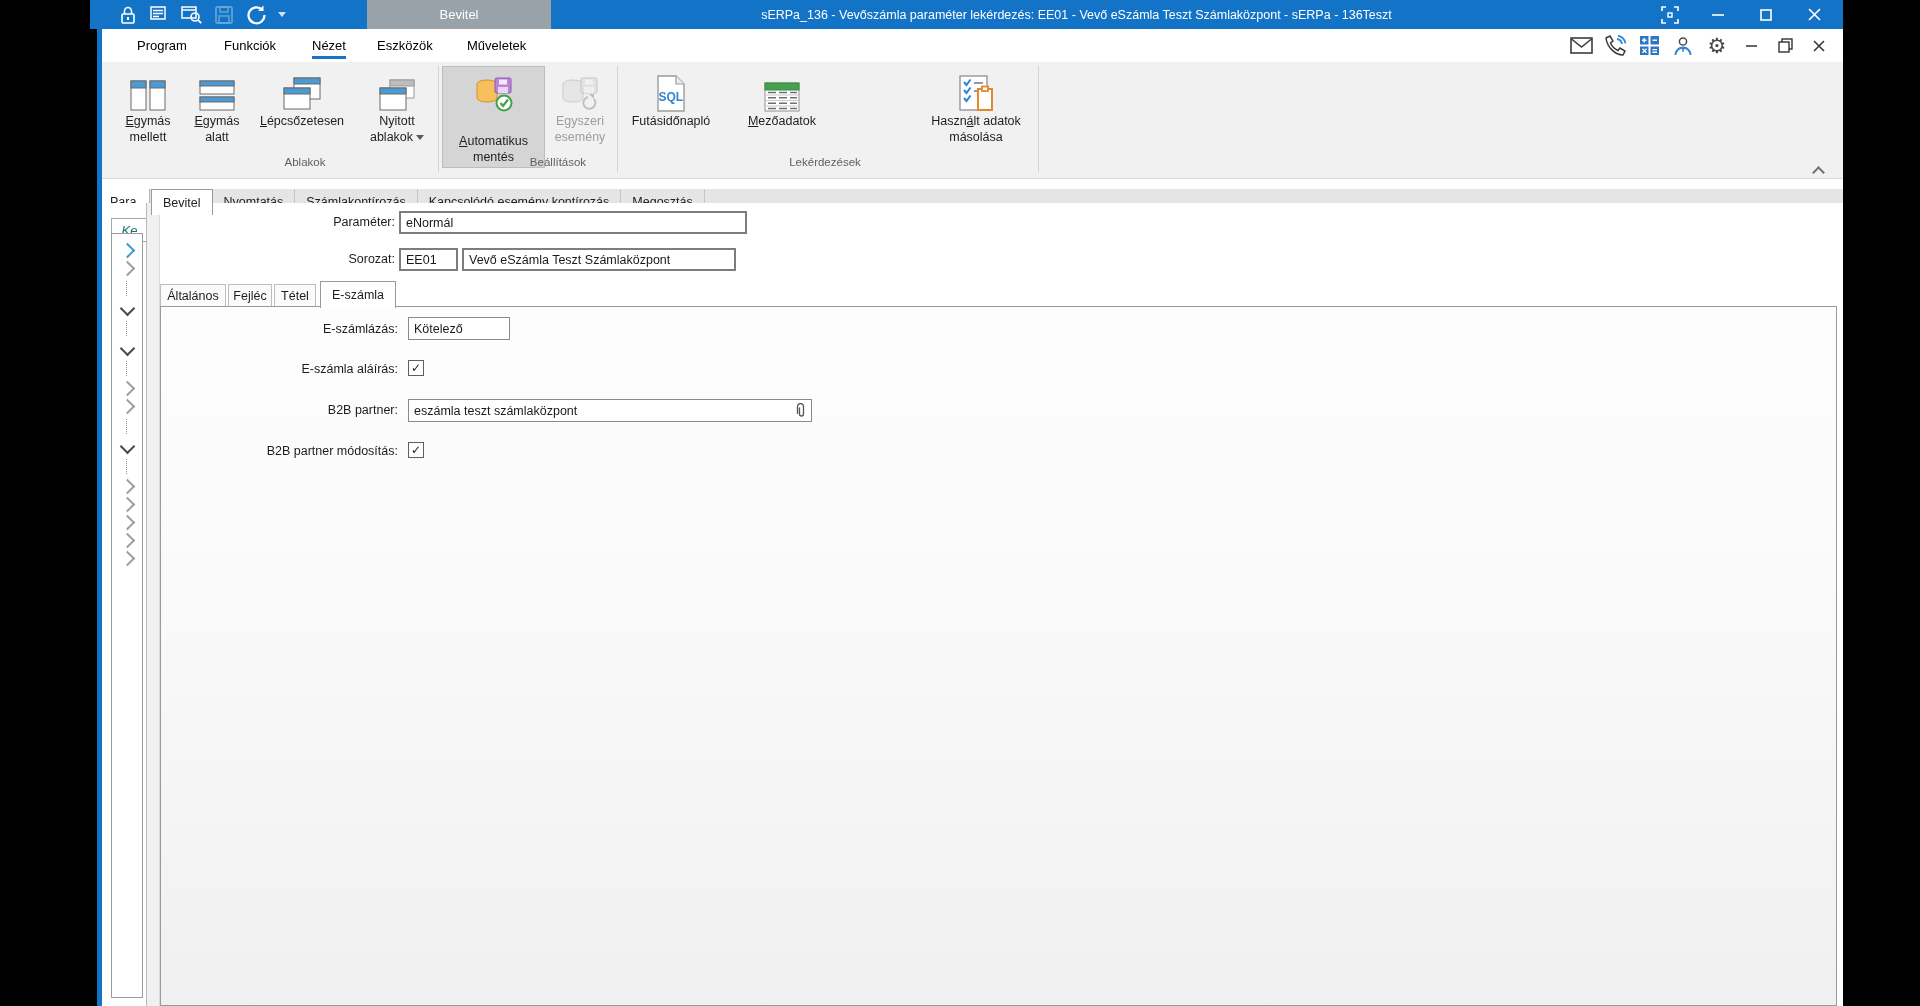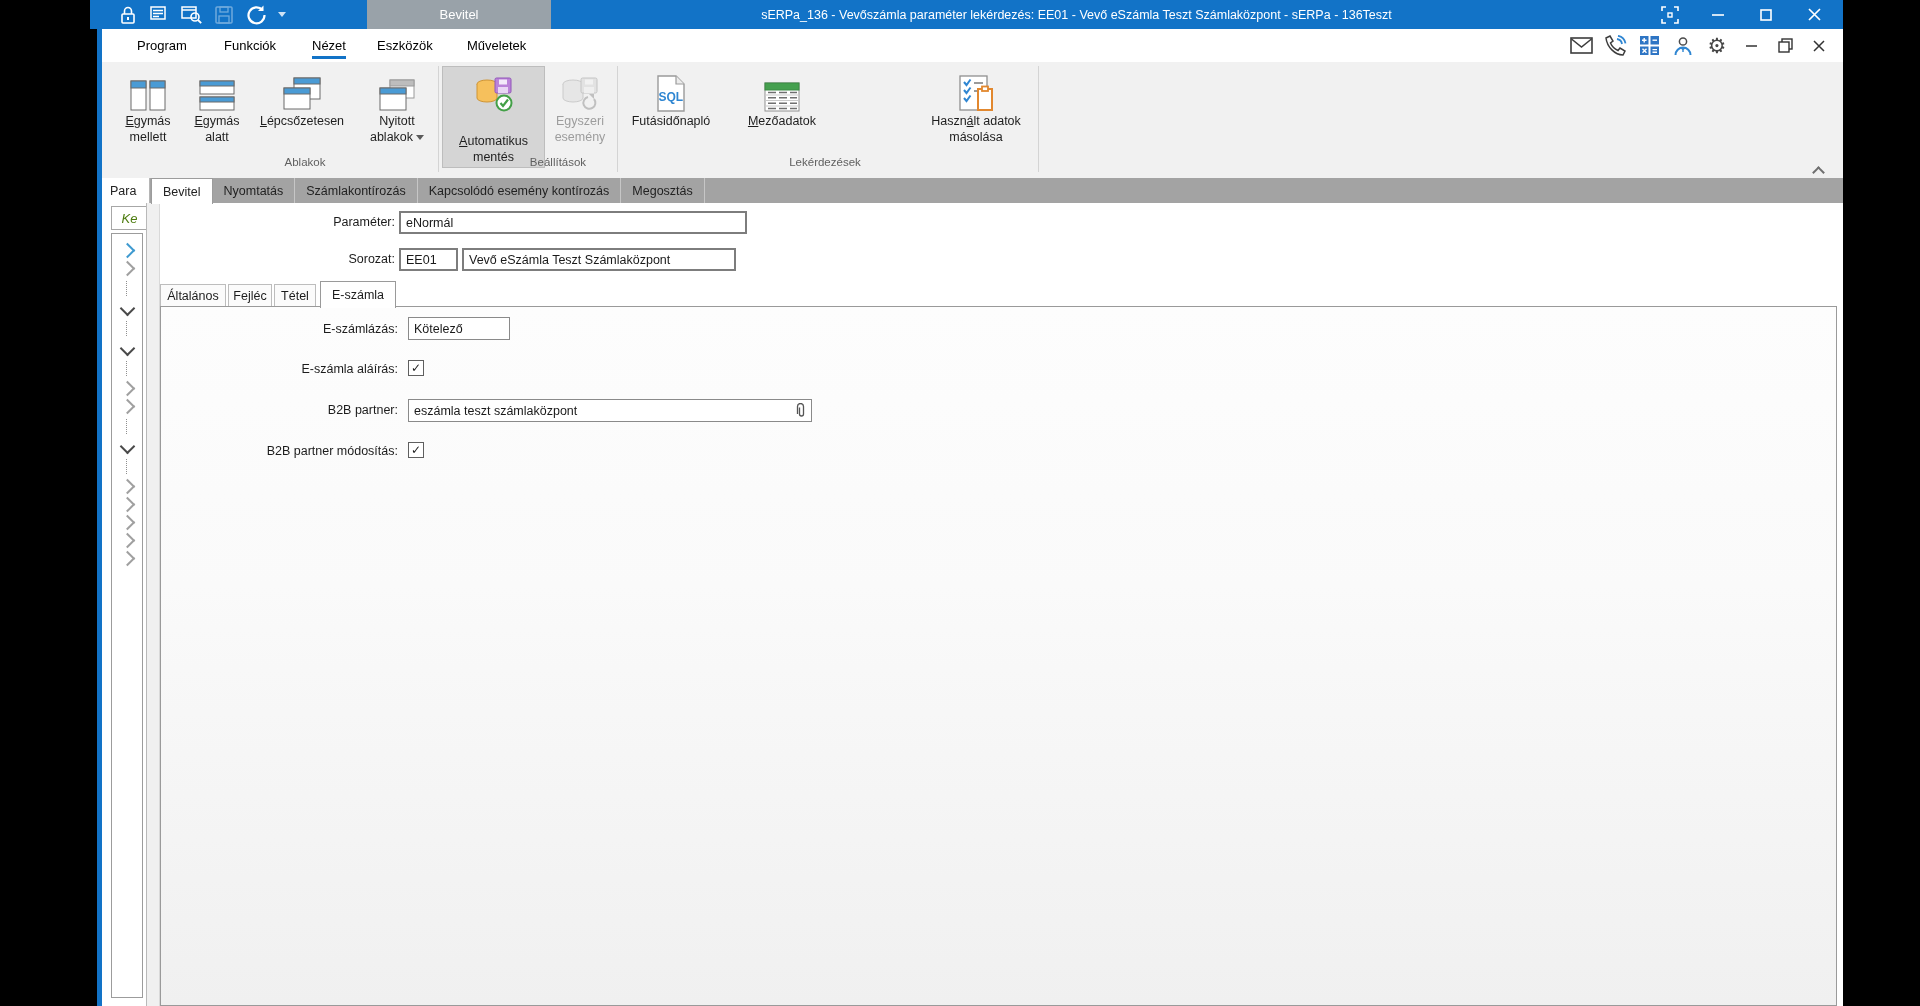--- a/index.html
+++ b/index.html
@@ -35,31 +35,31 @@
   .rbtn.disabled{color:#9d9d9d;}
   .ul{text-decoration:underline;}
   .rsep{position:absolute;top:4px;bottom:6px;width:1px;background:#d4d4d4;}
   .rgroup-label{position:absolute;top:94px;font-size:11.5px;color:#5f5f5f;transform:translateX(-50%);}
   .caret-down{display:inline-block;width:0;height:0;border-left:4px solid transparent;border-right:4px solid transparent;
     border-top:5px solid #5a5a5a;margin-left:3px;vertical-align:middle;}
   .ribbon-collapse{position:absolute;right:18px;bottom:4px;width:12px;height:8px;}
   .ribbon-collapse:before{content:"";position:absolute;left:1px;top:2px;width:7px;height:7px;
     border-left:2px solid #6f6f6f;border-top:2px solid #6f6f6f;transform:rotate(45deg);}
   
-  .tabrow{position:absolute;left:0;top:149px;right:0;height:25px;background:#a3a3a3;border-bottom:1px solid #9c9c9c;}
+  .tabrow{position:absolute;left:0;top:160px;right:0;height:25px;background:#e5e5e5;border-bottom:1px solid #9c9c9c;}
   .para-label{position:absolute;left:0;top:0;width:48px;height:25px;background:#fff;border-right:1px solid #b5b5b5;
     font-size:12.5px;color:#222;display:flex;align-items:center;padding-left:8px;box-sizing:border-box;}
   .doc-tabs{position:absolute;left:49px;top:0;right:0;height:25px;display:flex;}
   .doc-tab{height:25px;display:flex;align-items:center;padding:0 11px;font-size:12.5px;color:#222;
     border-right:1px solid #c6c6c6;box-sizing:border-box;}
   .doc-tab.active{background:#fff;border:1px solid #9c9c9c;border-bottom:none;height:26px;position:relative;z-index:2;}
   
   .content{position:absolute;left:0;top:174px;right:0;bottom:0;background:#fff;}
-  .ke-box{position:absolute;left:9px;top:3px;width:35px;height:22px;border:1px solid #a7a7a7;background:#fff;
-    font-size:13px;font-style:italic;color:#4d7c0f;display:flex;align-items:center;justify-content:center;}
+  .ke-box{position:absolute;left:9px;top:15px;width:35px;height:22px;border:1px solid #a7a7a7;background:#fff;
+    font-size:13px;font-style:italic;color:#0f766e;display:flex;align-items:center;justify-content:center;}
   .chev-strip{position:absolute;left:9px;top:30px;width:32px;bottom:8px;border:1px solid #9c9c9c;background:#fff;
     padding-top:4px;box-sizing:border-box;}
   .chev{width:9px;height:9px;border-right:2px solid #a0a0a0;border-bottom:2px solid #a0a0a0;margin:7px auto 7px auto;}
   .chev.blue-right{border-color:#3f9ad0;transform:rotate(-45deg);}
   .chev.gray-right{transform:rotate(-45deg);}
   .chev.dark-down{border-color:#4a4a4a;transform:rotate(45deg);}
   .dots{width:1px;height:15px;border-left:1px dotted #8f8f8f;margin:0 auto;}
   .splitter{position:absolute;left:44px;top:0;width:12px;bottom:0;background:#f0f0f0;
     border-left:1px solid #b9b9b9;border-right:1px solid #d9d9d9;}
   

